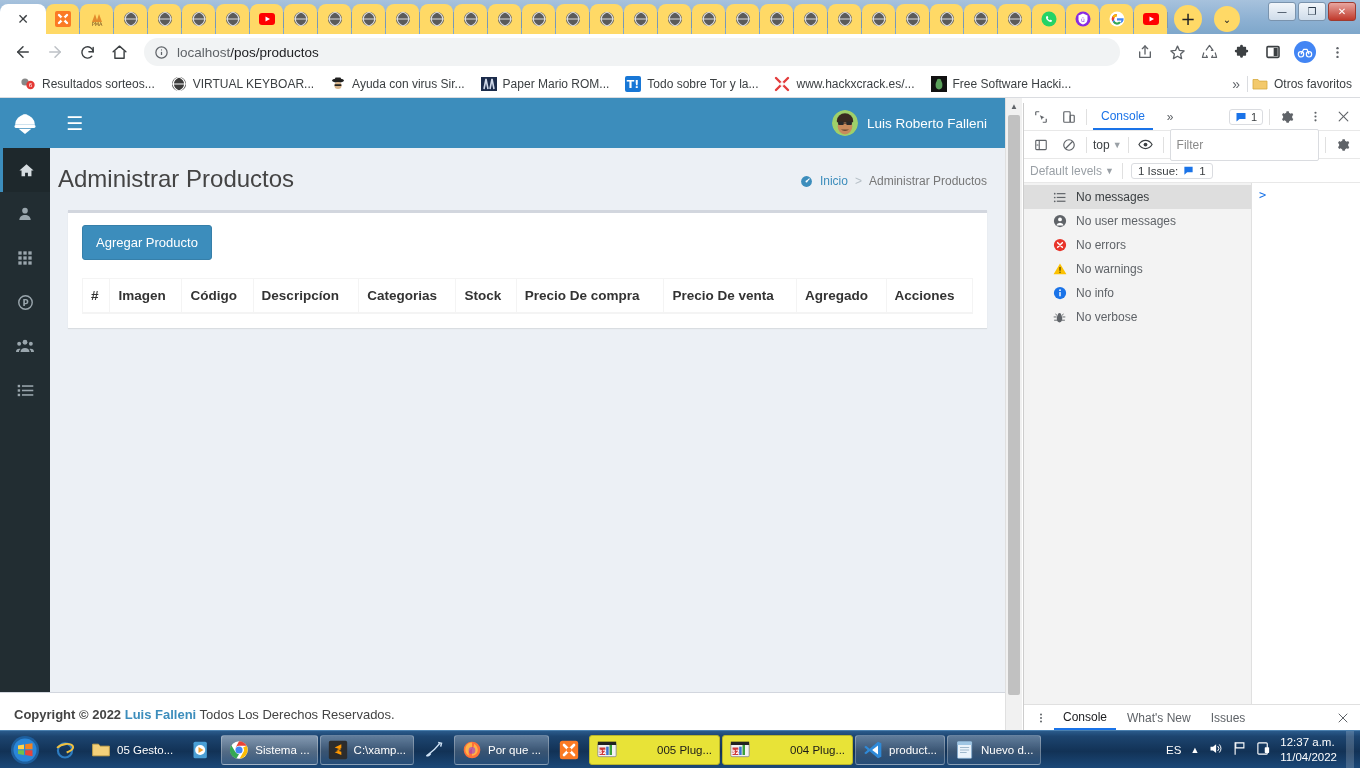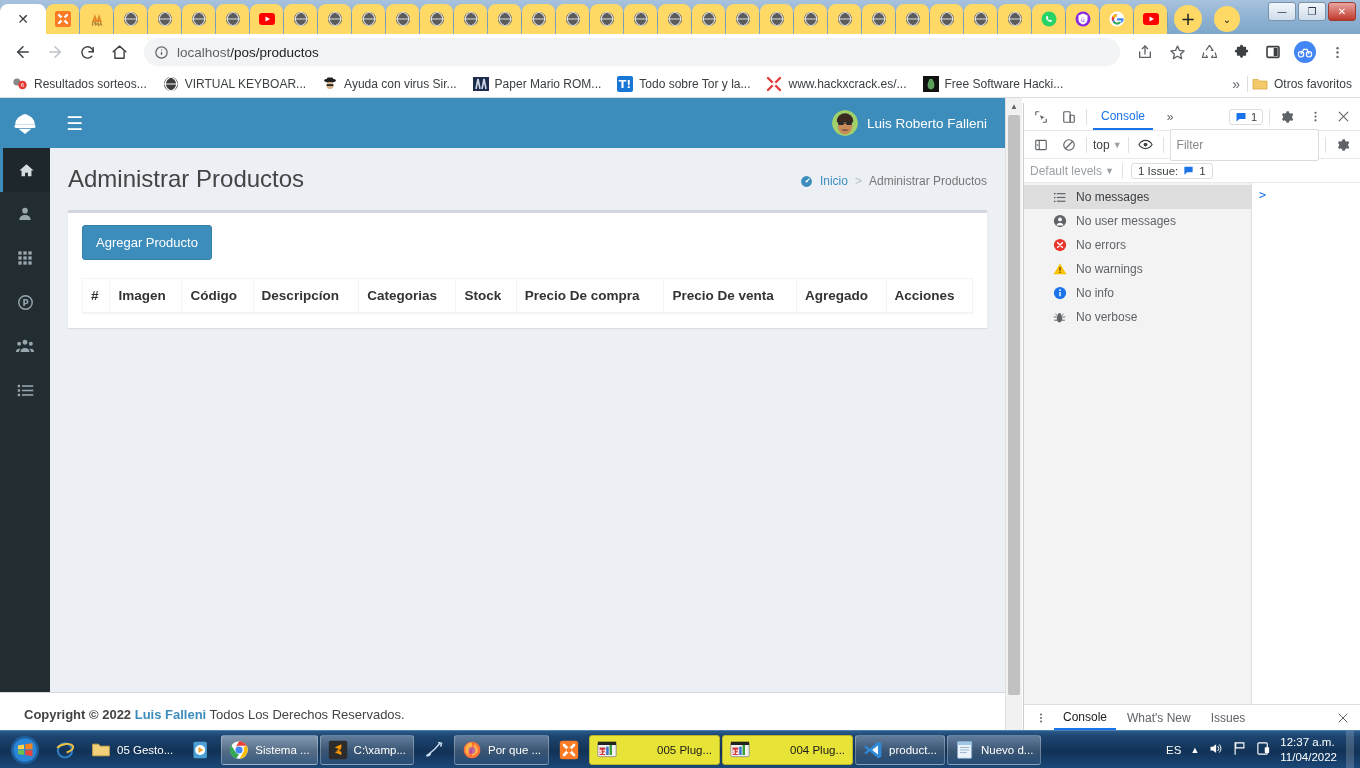--- a/index.html
+++ b/index.html
@@ -113,21 +113,21 @@
   .tb-right { display: flex; align-items: center; gap: 2px; }
   .avatar-chip {
     width: 22px; height: 22px; border-radius: 50%;
     background: #4285f4; display:flex; align-items:center; justify-content:center;
     margin: 0 4px;
   }
 
   
   .bookmarks {
     height: 28px; background: #fff; border-bottom: 1px solid #dadce0;
-    display: flex; align-items: center; padding: 0 6px; gap: 4px;
+    display: flex; align-items: center; padding: 0 14px; gap: 4px;
     position: relative;
   }
   .bm {
     display: flex; align-items: center; gap: 6px;
     padding: 3px 6px; border-radius: 4px;
     font-size: 12px; color: #3c4043; white-space: nowrap;
   }
   .bm-ico { width: 16px; height: 16px; flex: none; display:block; }
   .bm-overflow {
     position: absolute; right: 120px; font-size: 14px; color: #5f6368;
@@ -182,21 +182,21 @@
     color: #fff; font-size: 13.5px;
   }
   .user-pic { width: 26px; height: 26px; border-radius: 50%; display:block; }
 
   
   .content {
     position: absolute; left: 50px; top: 50px; right: 0; bottom: 0;
     background: #ecf0f5; overflow: hidden;
   }
   .content-header {
-    padding: 18px 18px 10px 18px; display:flex; align-items: flex-end;
+    padding: 18px 18px 10px 8px; display:flex; align-items: flex-end;
   }
   .page-title {
     font-size: 24px; font-weight: 400; color: #444; line-height: 1.1;
   }
   .breadcrumb {
     margin-left: auto; display: flex; align-items: flex-end; gap: 7px;
     font-size: 12px; color: #777; padding-bottom: 4px;
   }
   .breadcrumb a { color: #3c8dbc; text-decoration: none; }
   .breadcrumb .sep { color: #b6bfc6; }
@@ -221,21 +221,21 @@
     white-space: nowrap;
   }
 
   .app-footer-strip {
     position: absolute; left: 50px; right: 0; top: 572px; height: 22px;
     background: #222d32;
   }
   .app-footer {
     position: absolute; left: 0; right: 0; top: 594px; height: 38px;
     background: #fff; border-top: 1px solid #d2d6de;
-    padding: 14px 24px; font-size: 13px; color: #444;
+    padding: 14px 14px; font-size: 13px; color: #444;
     white-space: nowrap; overflow: hidden;
   }
   .app-footer b { font-weight: bold; }
   .app-footer a { color: #3c8dbc; text-decoration: none; font-weight: bold;}
 
   
   .devtools {
     position: absolute; right: 0; top: 103px; width: 337px; height: 627px;
     background: #fff; border-left: 1px solid #cdcdcd;
     display: flex; flex-direction: column;

